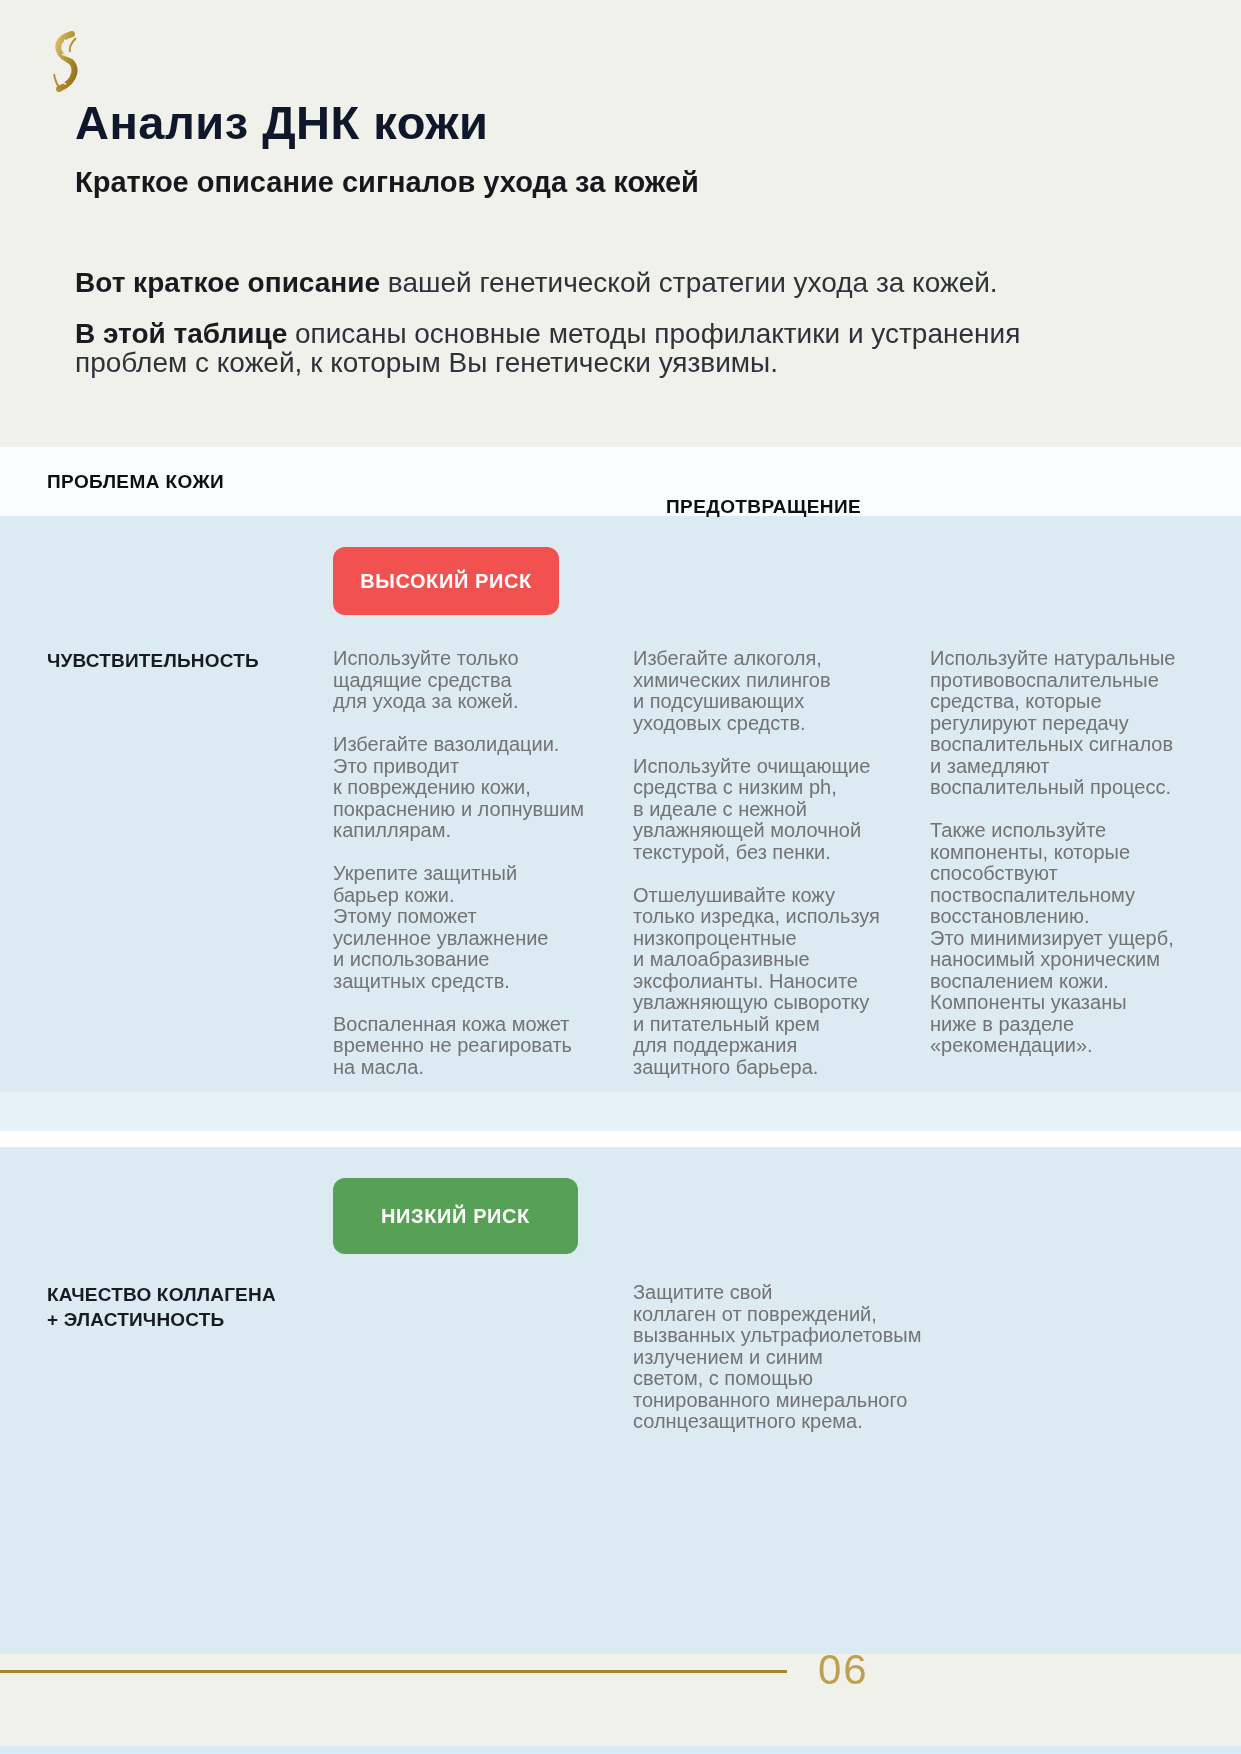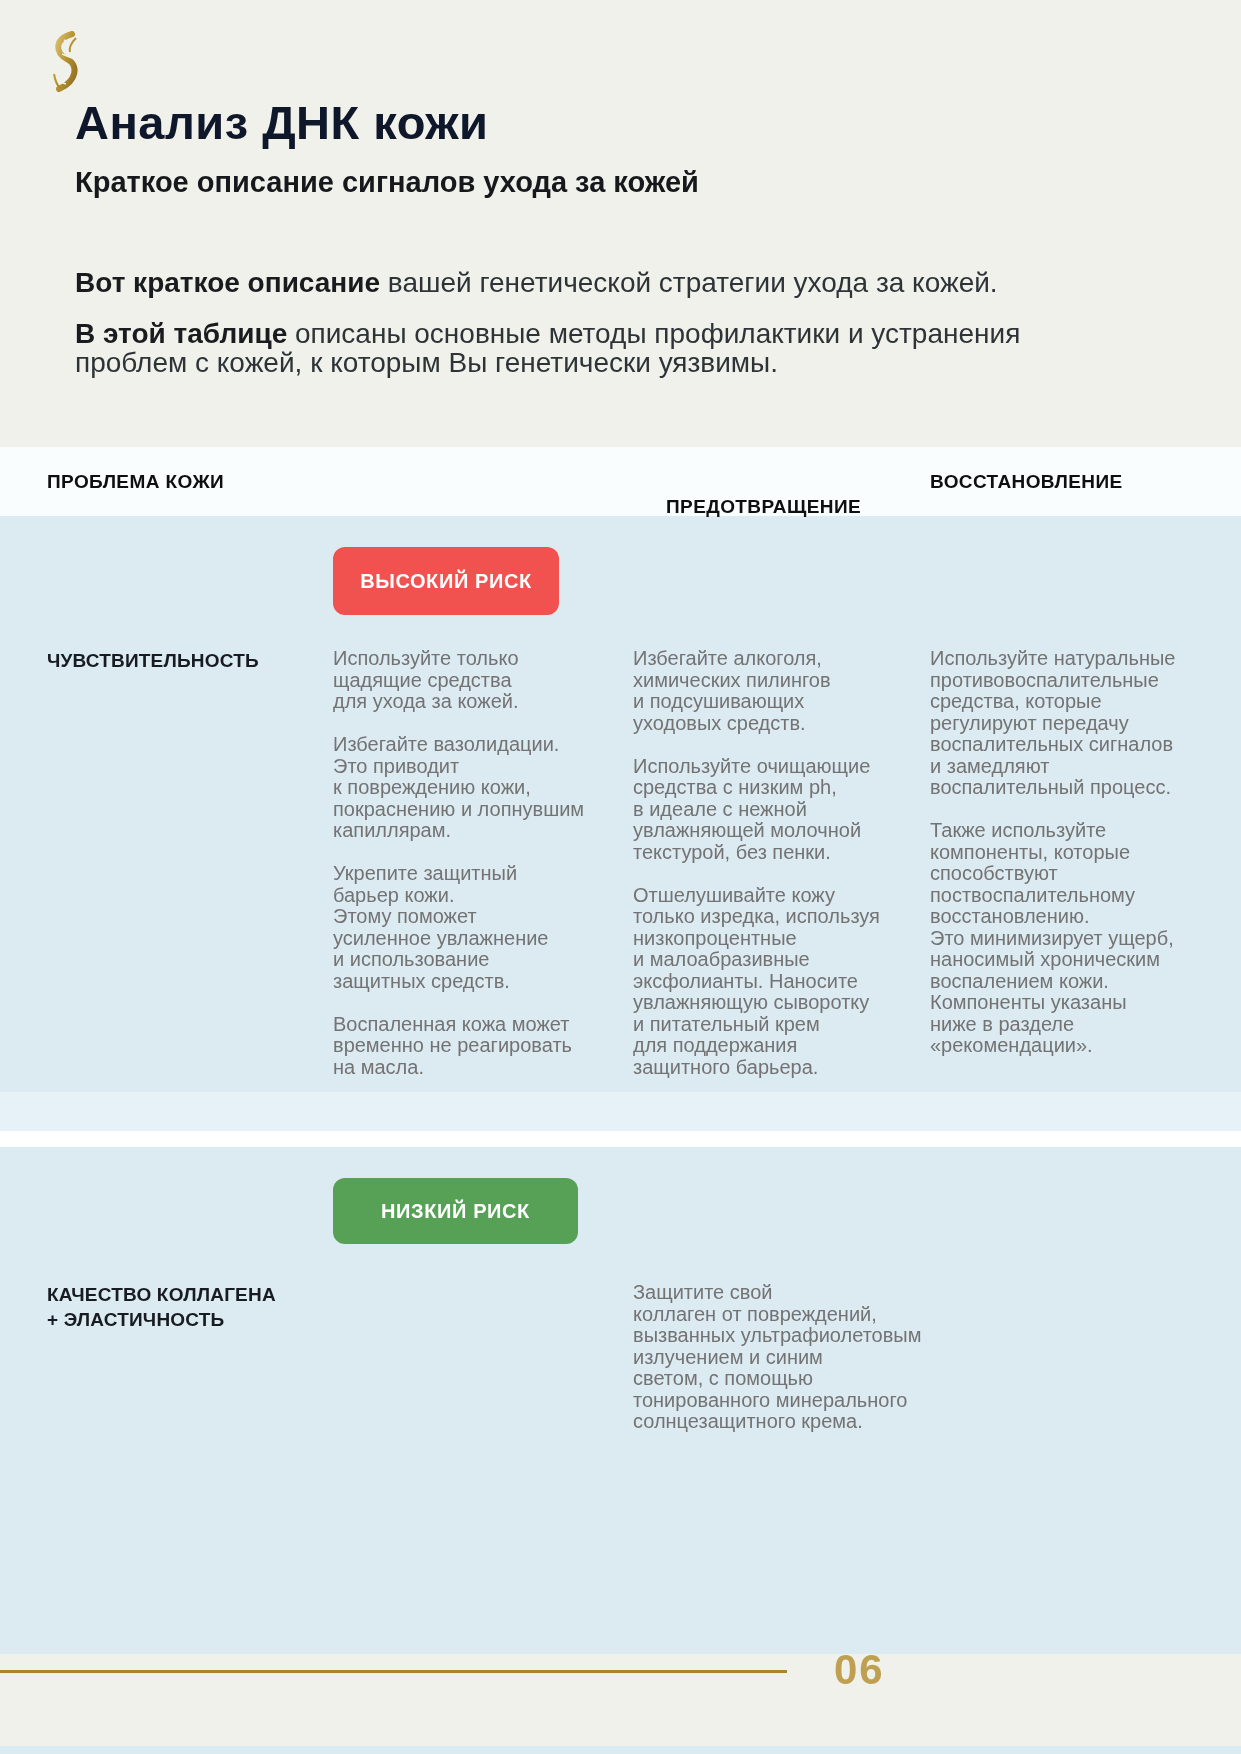--- a/index.html
+++ b/index.html
@@ -38,38 +38,38 @@
     position:absolute;top:447px;height:69px;display:flex;align-items:center;
     font-size:19px;font-weight:bold;letter-spacing:.4px;color:#0e0f11;
   }
   .col-h.c1{left:47px;} .col-h.c2{left:333px;} .col-h.c3{left:666px;margin-top:25px;} .col-h.c4{left:930px;}
   
   .badge{
     position:absolute;border-radius:12px;display:flex;align-items:center;justify-content:center;
     color:#ffffff;font-size:20px;font-weight:bold;letter-spacing:.6px;
   }
   .badge.high{left:333px;top:547px;width:226px;height:68px;}
-  .badge.low{left:333px;top:1178px;width:245px;height:66px;}
+  .badge.low{left:333px;top:1178px;width:245px;height:76px;}
   
   .prob{
     position:absolute;left:47px;width:270px;
     font-size:19px;font-weight:bold;line-height:25px;color:#181c22;
     letter-spacing:.2px;white-space:pre-line;
   }
   .cell{
     position:absolute;width:300px;
     font-size:20px;line-height:21.5px;color:#737373;white-space:pre-line;
   }
   .r1{top:648px;} .r2{top:1282px;}
   .cell.c2{left:333px;} .cell.c3{left:633px;} .cell.c4{left:930px;}
   
   .gold-line{position:absolute;left:0;top:1670px;width:787px;height:3px;background:#a8872c;}
   .page-num{
     position:absolute;left:818px;top:1646px;
-    font-size:42px;font-weight:700;color:#bfa050;letter-spacing:2px;margin-left:16px;
+    font-size:42px;font-weight:400;color:#bfa050;letter-spacing:2px;
   }
 </style>
 </head>
 <body>
 
 <div class="page">
 
   <svg class="logo" viewBox="0 0 46 64">
     <defs>
       <linearGradient id="gld" x1="0" y1="0" x2="1" y2="1">
@@ -91,21 +91,20 @@
 проблем с кожей, к которым Вы генетически уязвимы.</span></p>
 
   <div class="band head-band"></div>
   <div class="band block1"></div>
   <div class="band strip"></div>
   <div class="band gap"></div>
   <div class="band block2"></div>
 
   <div class="col-h c1">ПРОБЛЕМА КОЖИ</div>
   <div class="col-h c3">ПРЕДОТВРАЩЕНИЕ</div>
-  <div class="col-h c4">ВОССТАНОВЛЕНИЕ</div>
 
   <div class="badge high" style="background: rgb(242, 82, 79);">ВЫСОКИЙ РИСК</div>
   <div class="prob r1">ЧУВСТВИТЕЛЬНОСТЬ</div>
   <div class="cell c2 r1">Используйте только
 щадящие средства
 для ухода за кожей.
 
 Избегайте вазолидации.
 Это приводит
 к повреждению кожи,

